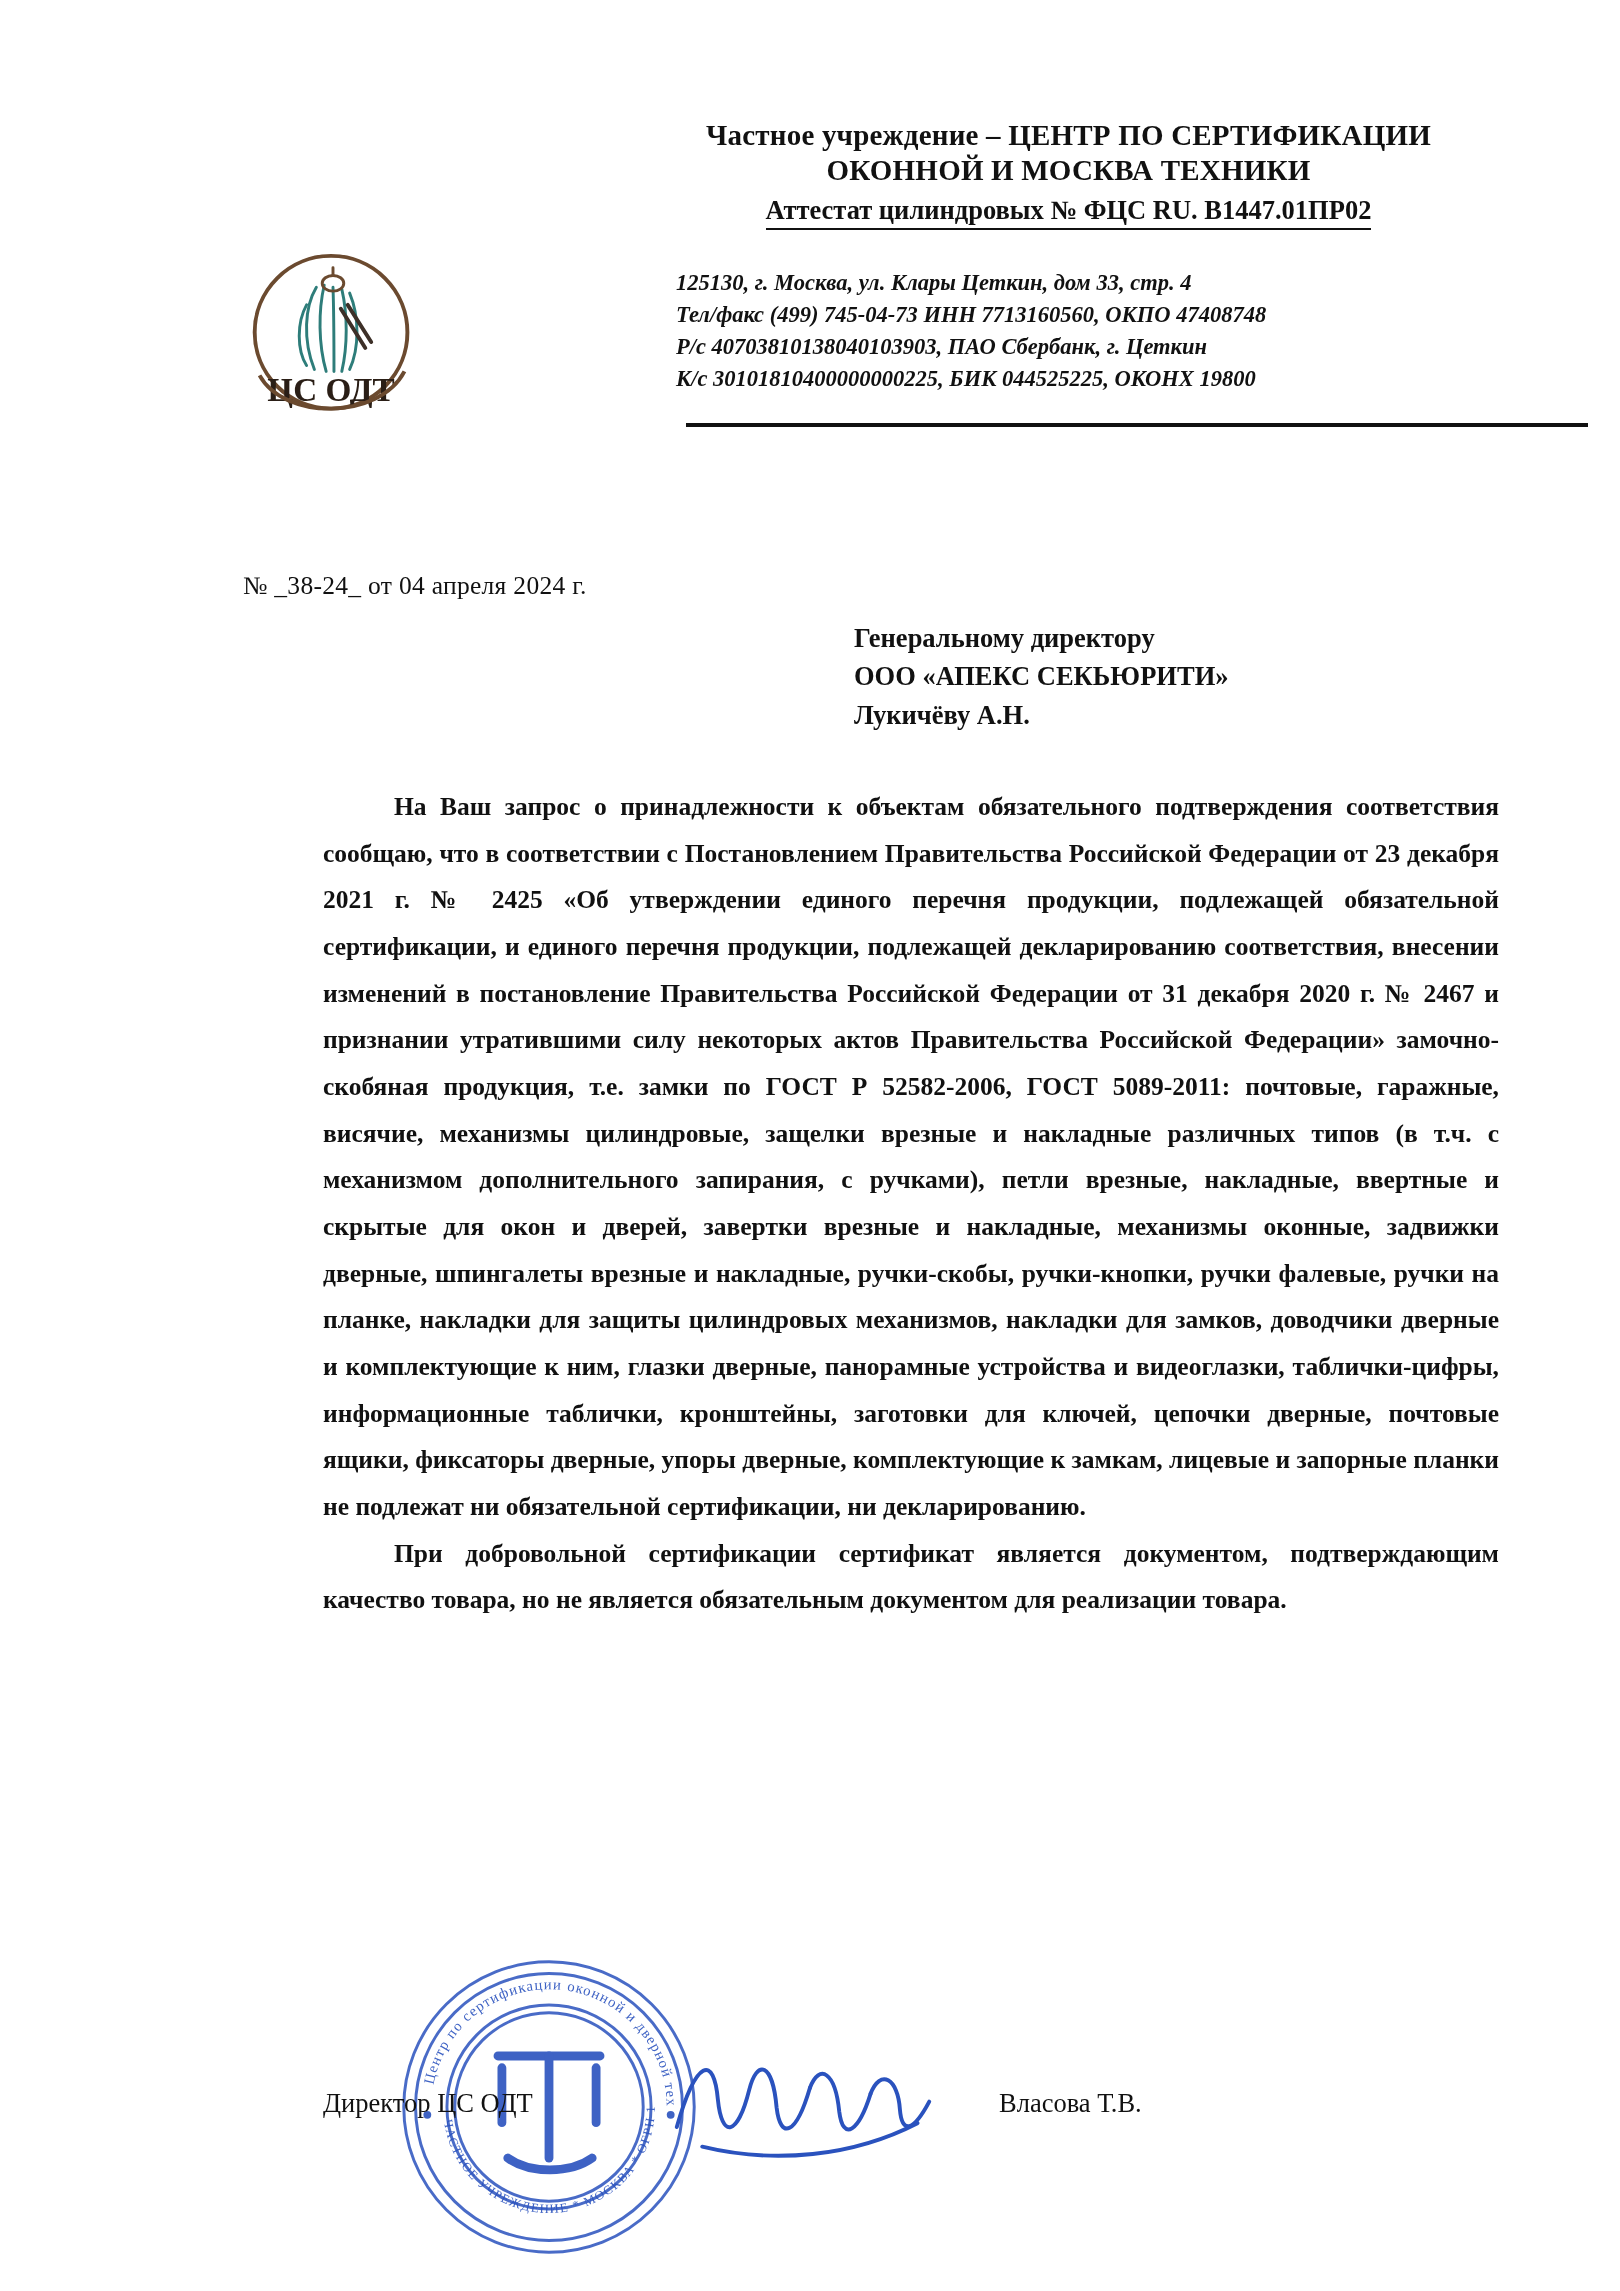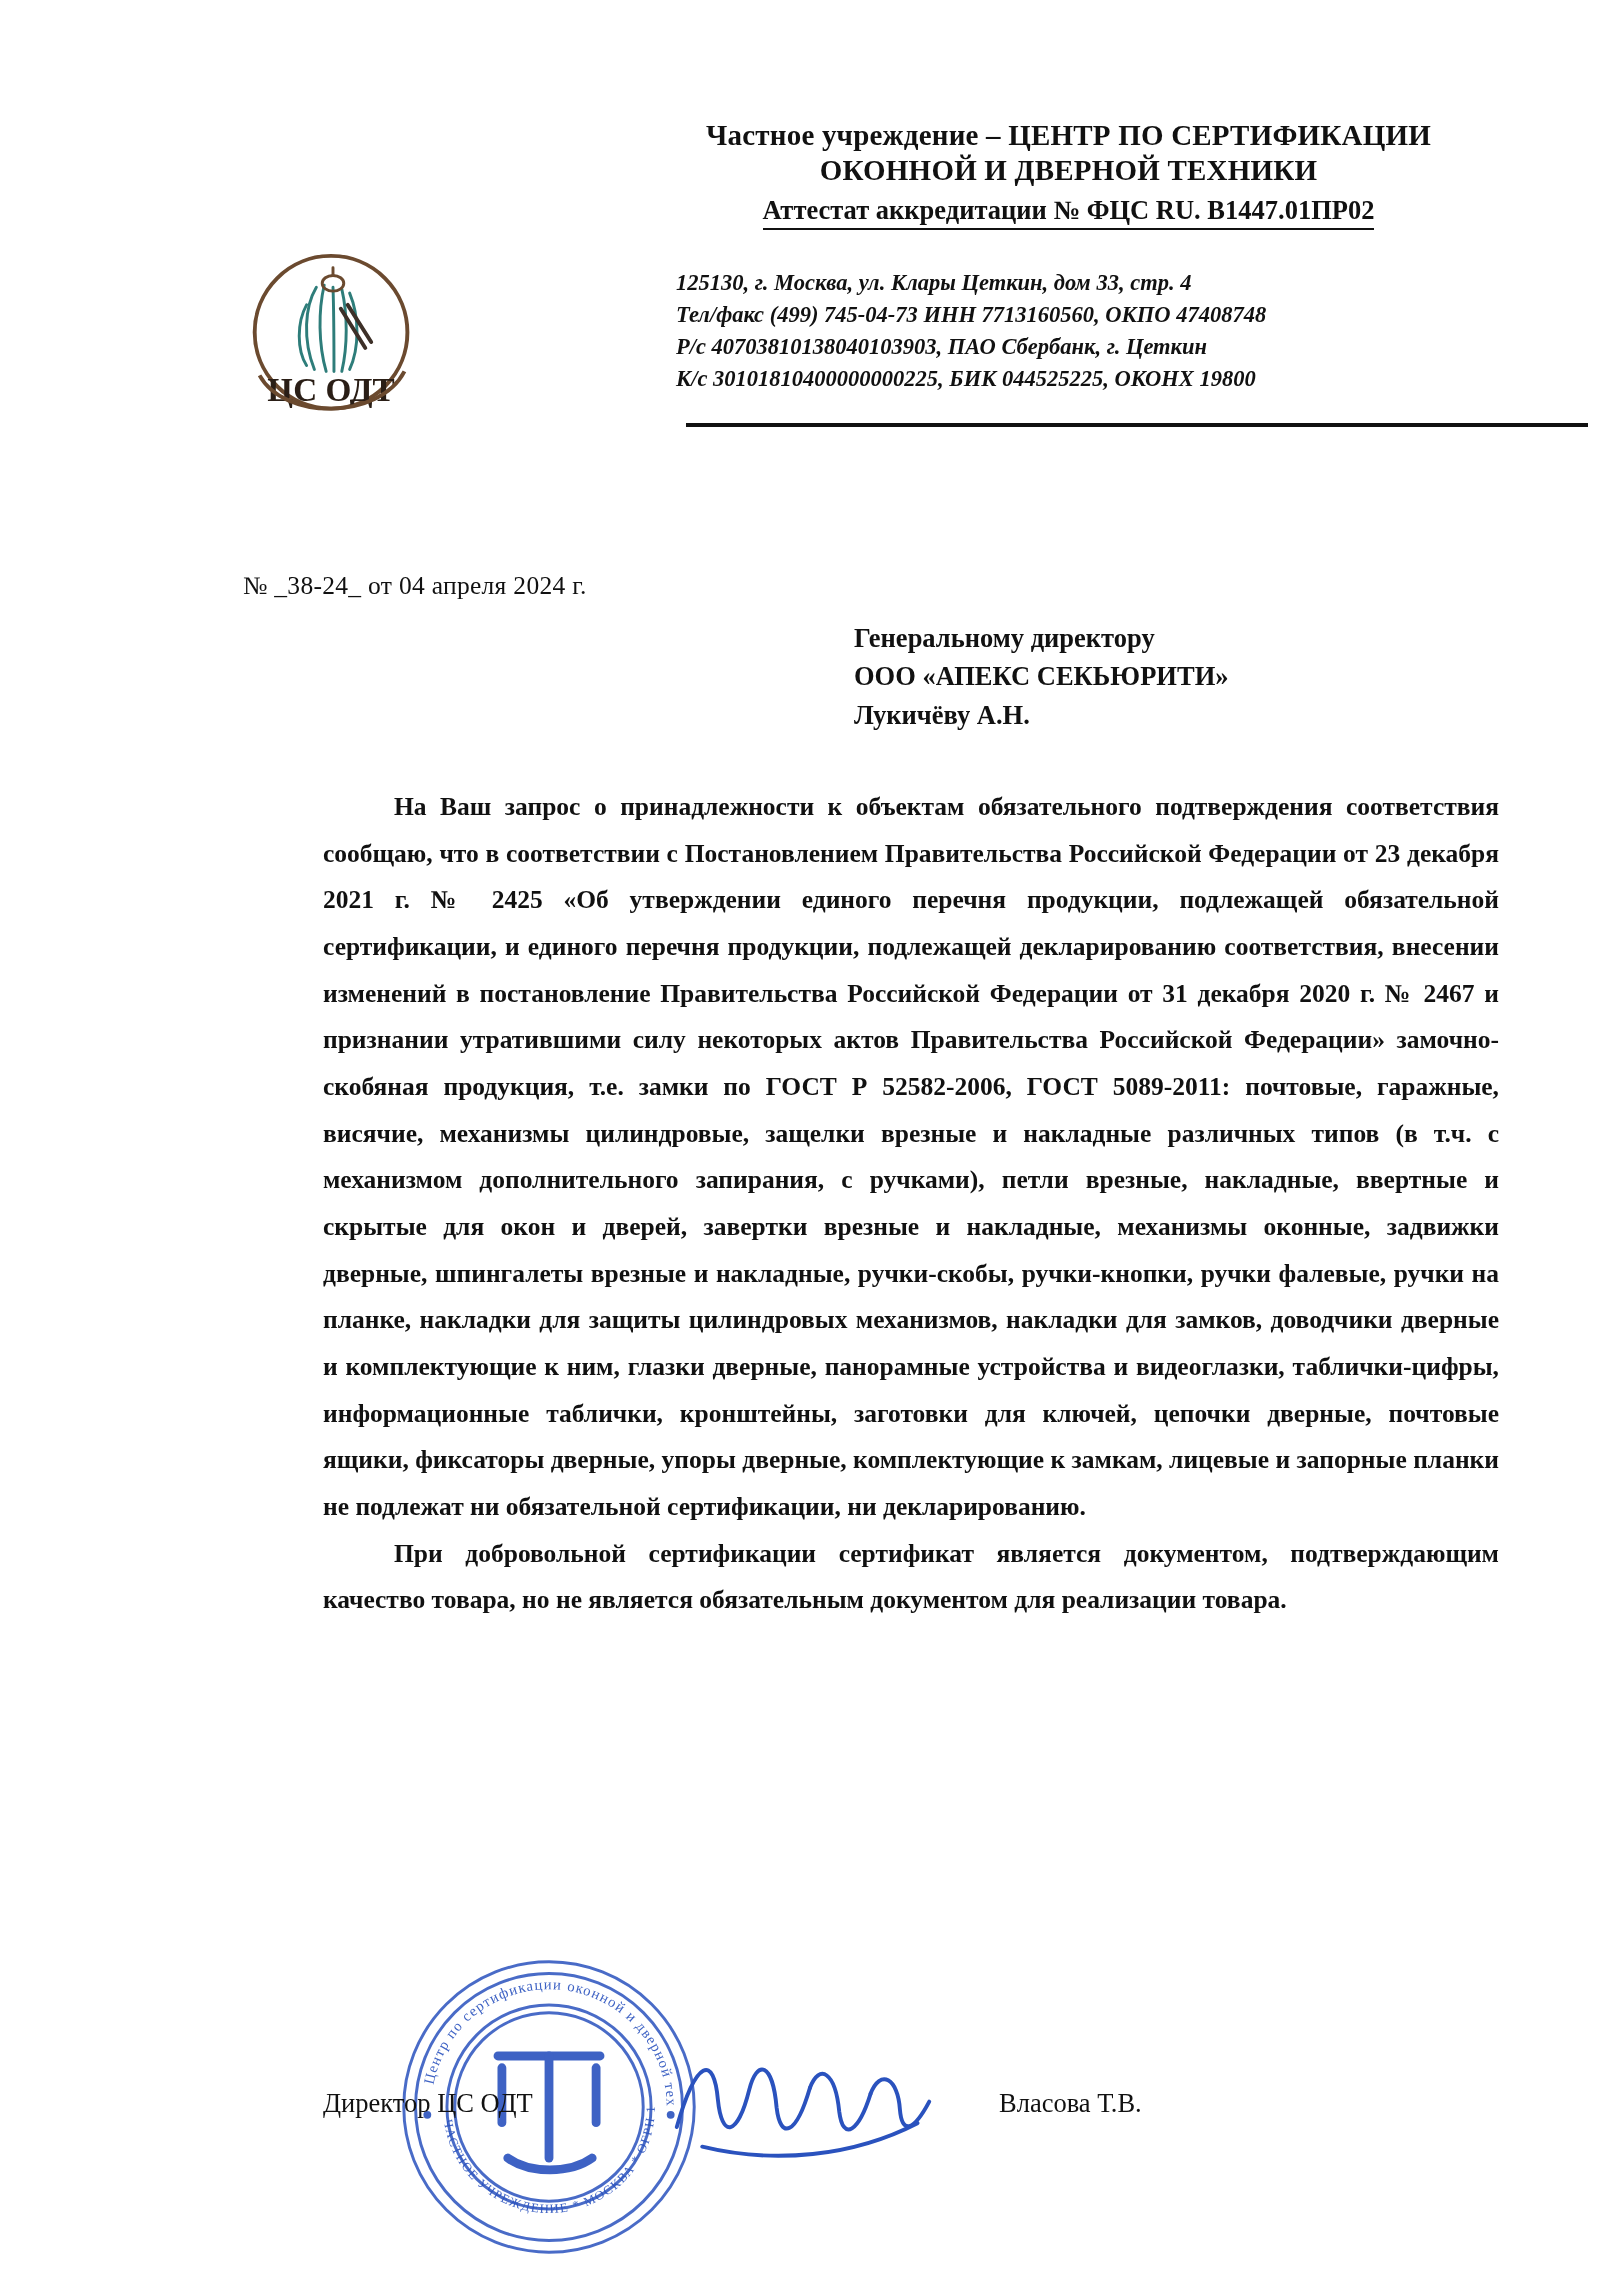--- a/index.html
+++ b/index.html
@@ -162,22 +162,22 @@
 </style>
 </head>
 <body>
 
 <div class="page">
 
   <div class="header">
 
     <div class="header-text">
       <div class="org-line1">Частное учреждение – ЦЕНТР ПО  СЕРТИФИКАЦИИ</div>
-      <div class="org-line2">ОКОННОЙ И ДВЕРНОЙ ТЕХНИКИ</div>
-      <div class="attest">Аттестат аккредитации № ФЦС RU. B1447.01ПР02</div>
+      <div class="org-line2">ОКОННОЙ И МОСКВА ТЕХНИКИ</div>
+      <div class="attest">Аттестат цилиндровых № ФЦС RU. B1447.01ПР02</div>
     </div>
 
     <div class="addr-block">
       <div>125130,  г. Москва, ул. Клары Цеткин, дом 33, стр. 4</div>
       <div>Тел/факс (499) 745-04-73    ИНН 7713160560, ОКПО 47408748</div>
       <div>Р/с 40703810138040103903, ПАО Сбербанк, г. Цеткин</div>
       <div>К/с 30101810400000000225, БИК 044525225, ОКОНХ 19800</div>
     </div>
 
     <div class="rule"></div>

